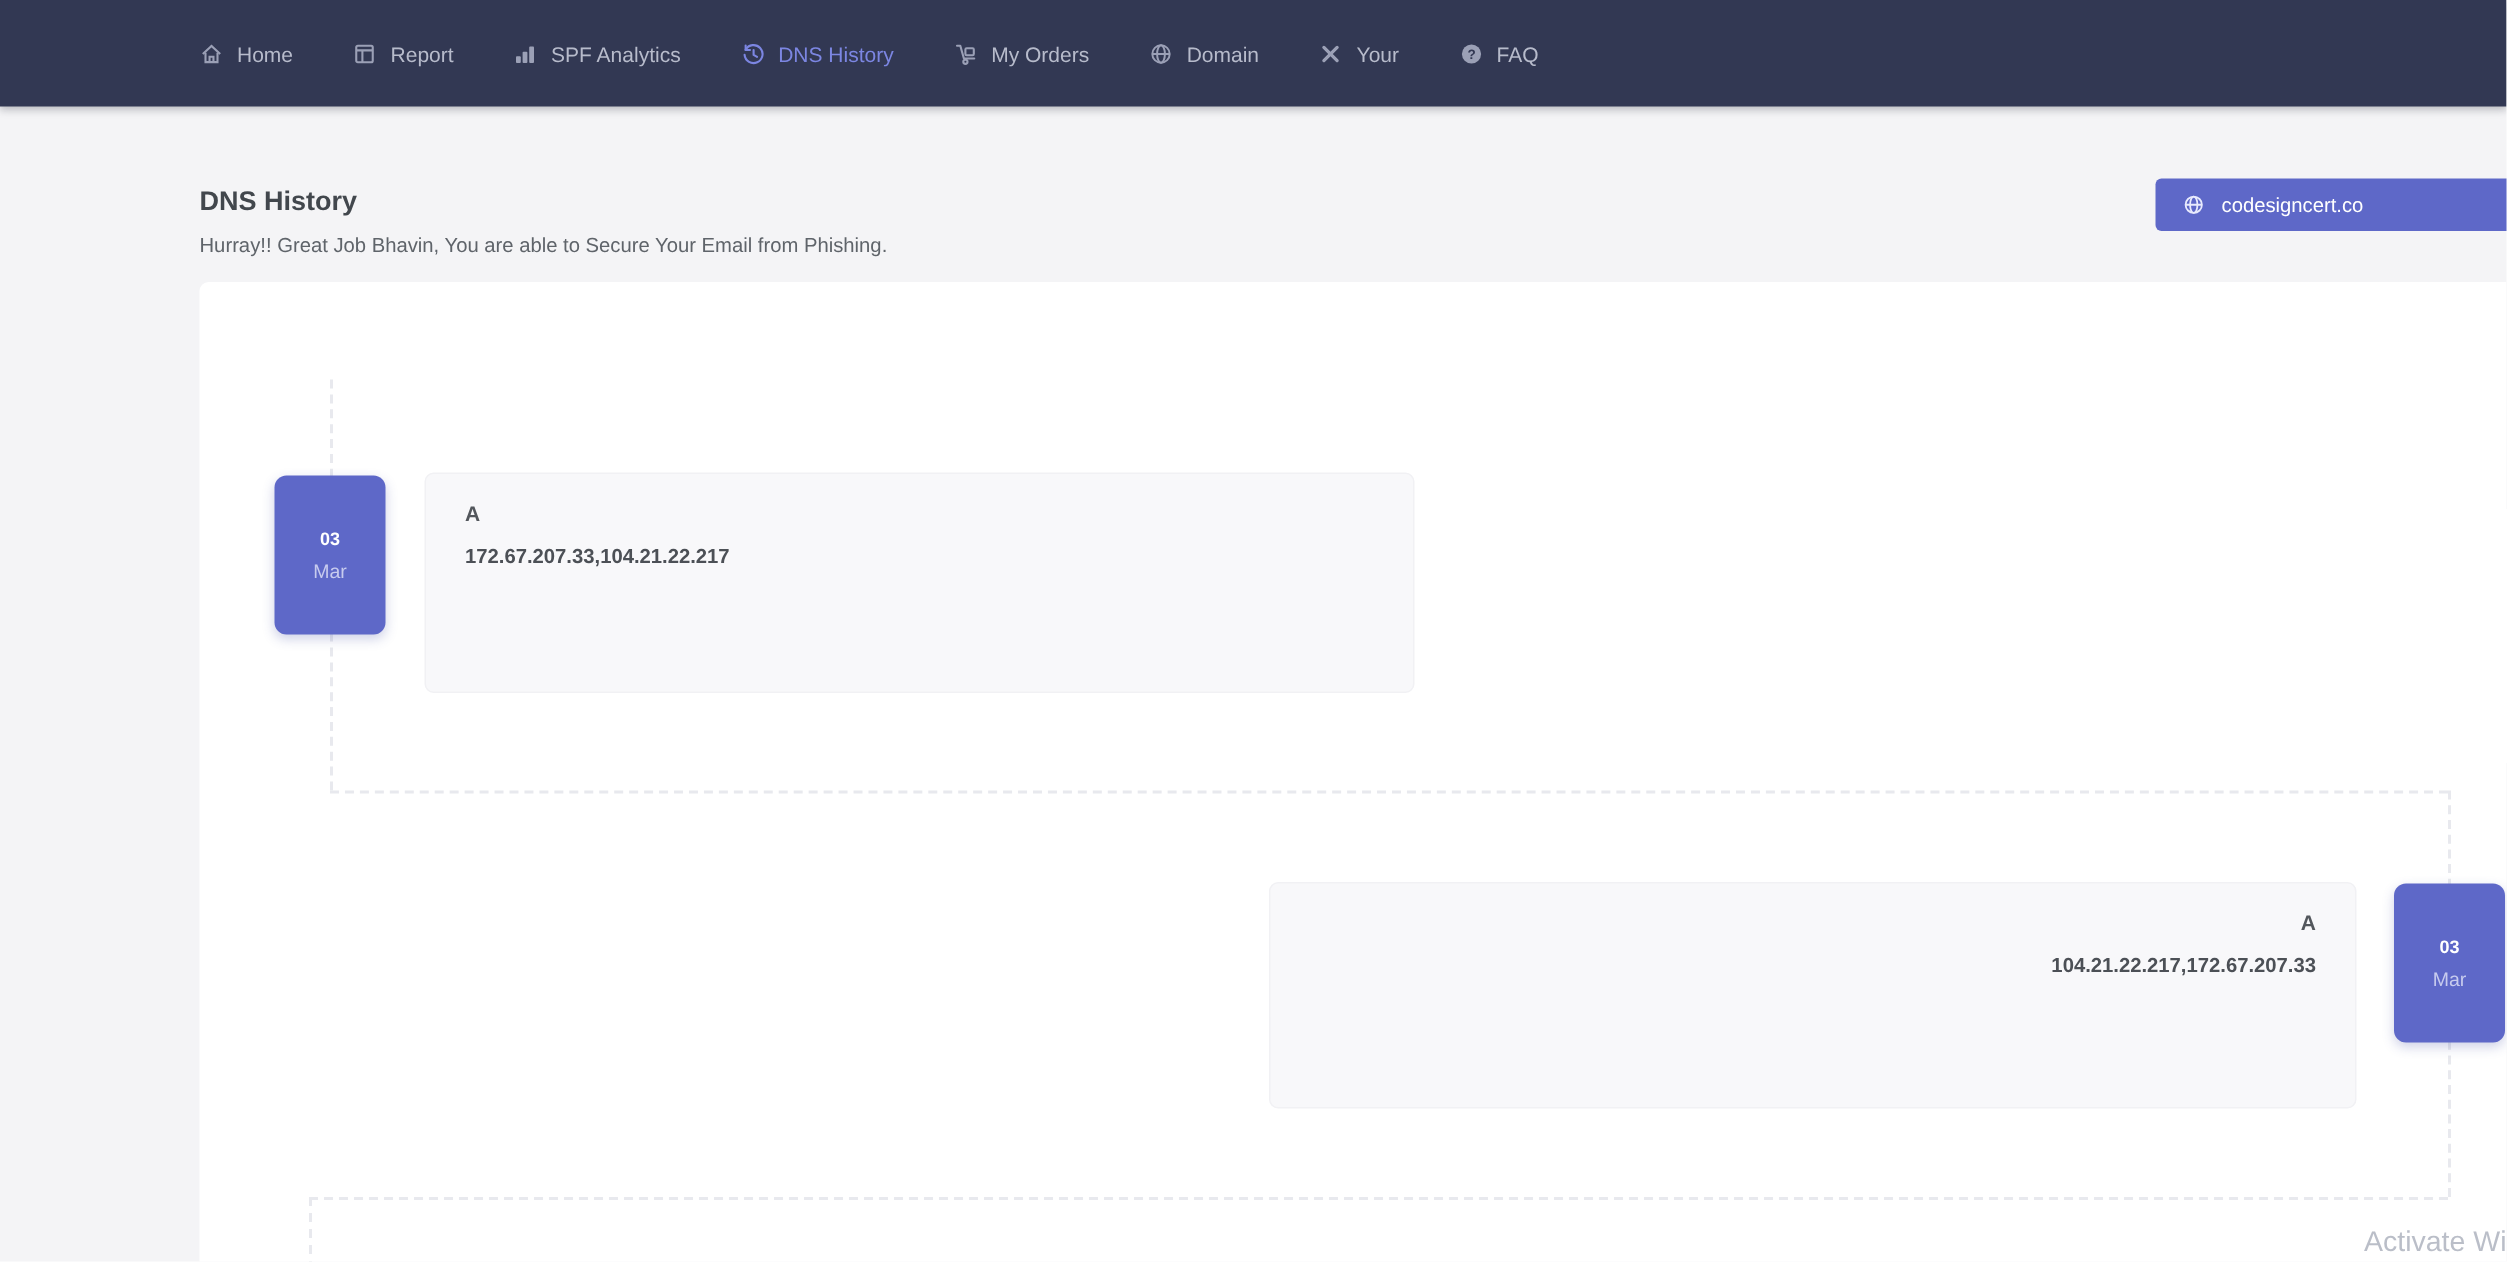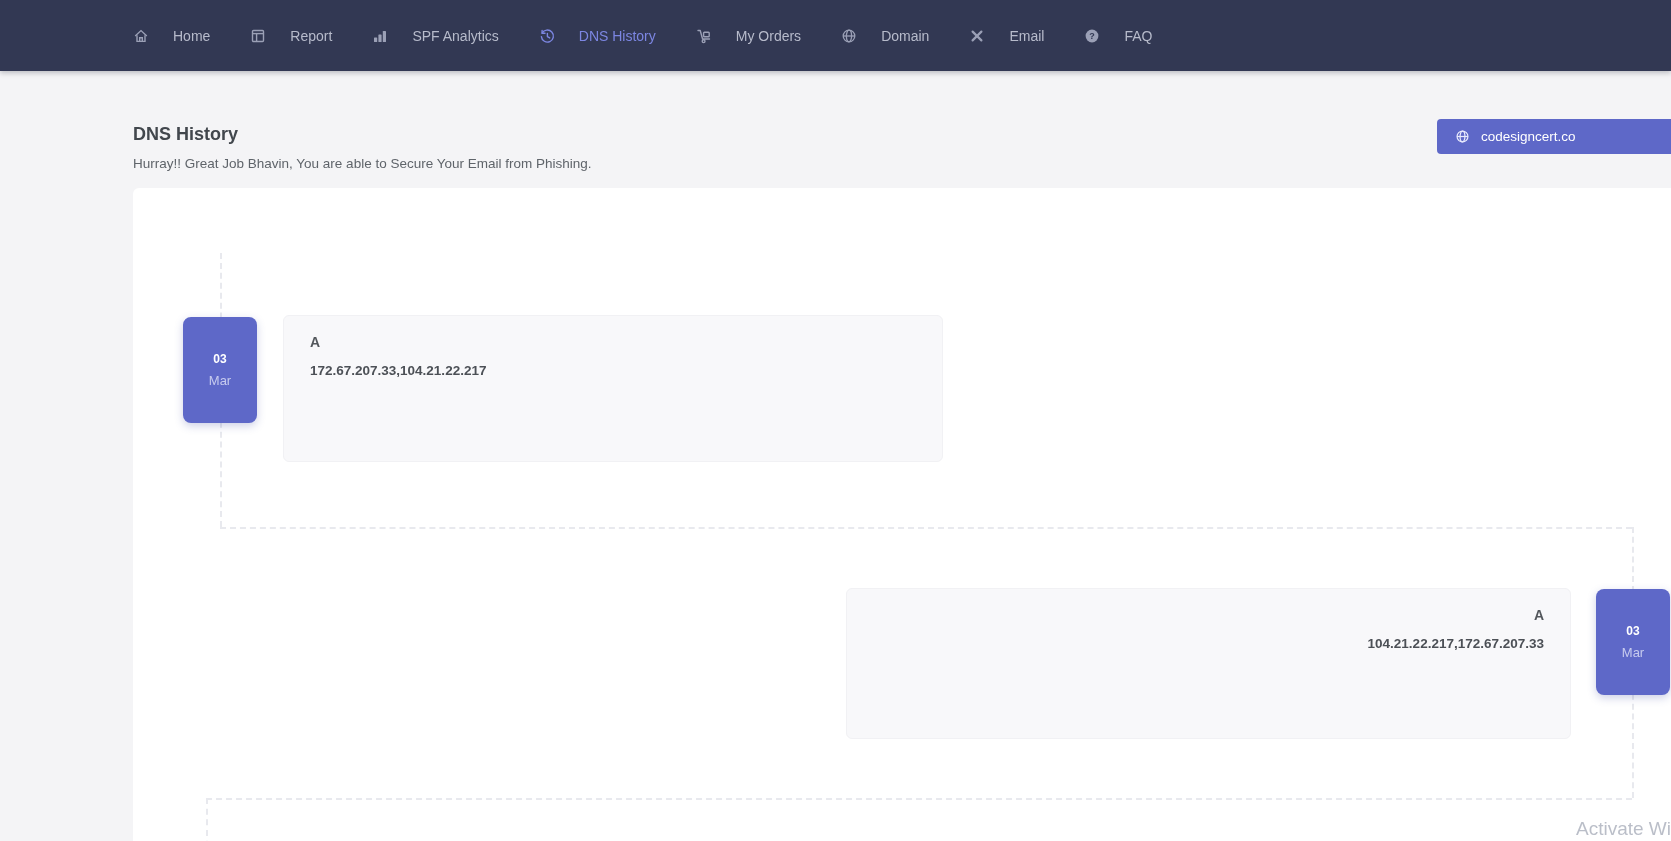--- a/index.html
+++ b/index.html
@@ -8,21 +8,21 @@
     background:#f4f4f6;font-family:"Liberation Sans",sans-serif;
   }
   
   .topnav{
     position:absolute;left:0;top:0;width:100%;height:71px;
     background:#323853;display:flex;align-items:center;
     padding-left:133px;box-sizing:border-box;gap:40px;
     box-shadow:0 2px 5px rgba(20,22,40,.25);
   }
   .nav-item{
-    display:flex;align-items:center;gap:24px;color:#b7bbcb;
+    display:flex;align-items:center;gap:9px;color:#b7bbcb;
     font-size:14px;cursor:pointer;white-space:nowrap;
   }
   .nav-item .nav-icon{display:flex;align-items:center;color:#9ba0b6;}
   .nav-item.active{color:#7c86e2;}
   .nav-item.active .nav-icon{color:#7c86e2;}
   
   .page-title{
     position:absolute;left:133px;top:112px;font-size:18px;font-weight:bold;color:#42474d;
   }
   .page-subtitle{
@@ -144,21 +144,21 @@
       <span class="nav-label">Domain</span>
     </div>
 
     <div class="nav-item">
       <span class="nav-icon">
         <svg width="16" height="16" viewBox="0 0 16 16" fill="none" stroke="currentColor" stroke-width="2.2" stroke-linecap="round">
           <path d="M3.6 3.6 L12.4 12.4"></path>
             <path d="M12.4 3.6 L3.6 12.4"></path>
         </svg>
       </span>
-      <span class="nav-label">Email</span>
+      <span class="nav-label">Your</span>
     </div>
 
     <div class="nav-item">
       <span class="nav-icon">
         <svg width="16" height="16" viewBox="0 0 16 16">
           <circle cx="8" cy="8" r="6.4" fill="currentColor"></circle>
           <text x="8" y="11.2" text-anchor="middle" font-size="9" font-weight="bold" fill="#323853" font-family="Liberation Sans, sans-serif">?</text>
         </svg>
       </span>
       <span class="nav-label">FAQ</span>

